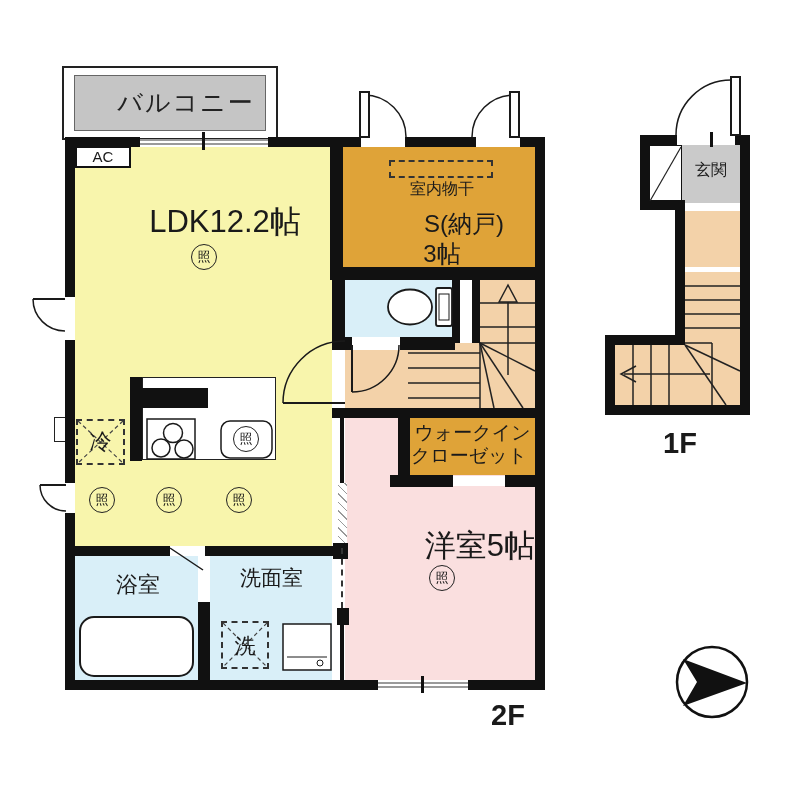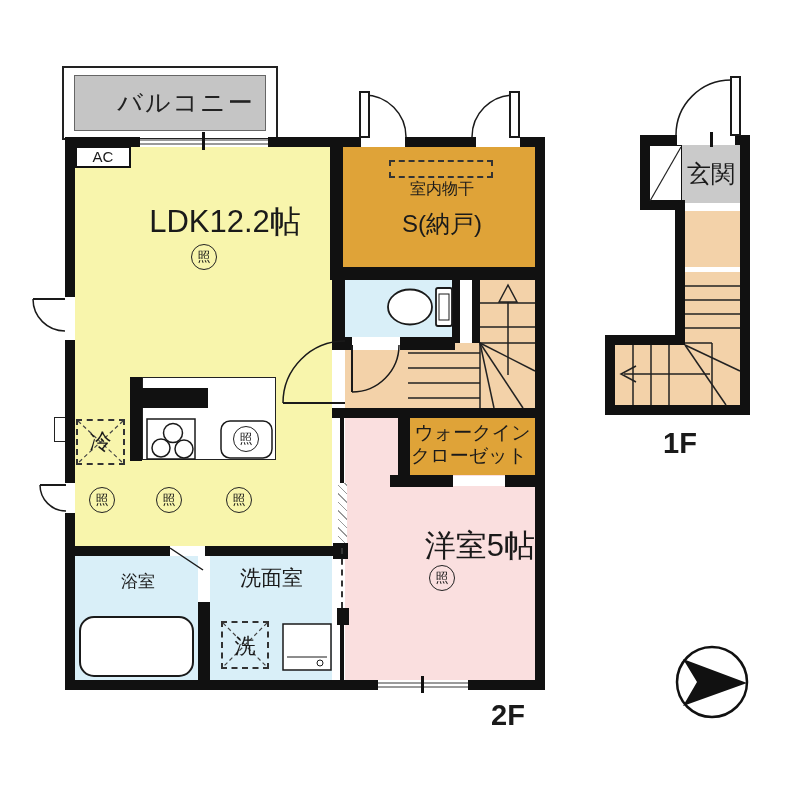--- a/index.html
+++ b/index.html
@@ -198,29 +198,30 @@
     <g>
       <circle cx="712" cy="682" r="35" fill="#fff" stroke="#111" stroke-width="2.5"></circle>
       <polygon points="747,683 683,659 697,682 683,706" fill="#111"></polygon>
     </g>
   </svg>
 
   <div class="lbl" style="left:74px;top:89px;width:224px;font-size:25px;letter-spacing:2px;color:#222;">バルコニー</div>
   <div class="lbl" style="left:75px;top:149px;width:56px;font-size:15px;font-weight:400;">AC</div>
   <div class="lbl" style="left:75px;top:205px;width:260px;font-size:31px;padding-left:40px;">LDK12.2帖</div>
   <div class="lbl" style="left:380px;top:180px;width:124px;font-size:16px;">室内物干</div>
-  <div class="lbl" style="left:380px;top:211px;width:124px;font-size:24px;">S(納戸)</div>
+  <div class="lbl" style="left:380px;top:211px;width:124px;font-size:24px;text-align:right;">S(納戸)</div>
+  <div class="lbl" style="left:380px;top:241px;width:124px;font-size:24px;">3帖</div>
   <div class="lbl" style="left:410px;top:423px;width:125px;font-size:19px;">ウォークイン</div>
   <div class="lbl" style="left:404px;top:446px;width:130px;font-size:19px;">クローゼット</div>
   <div class="lbl" style="left:345px;top:529px;width:190px;font-size:31px;text-align:right;">洋室5帖</div>
-  <div class="lbl" style="left:88px;top:573px;width:100px;font-size:17px;">浴室</div>
+  <div class="lbl" style="left:88px;top:573px;width:100px;font-size:22px;">浴室</div>
   <div class="lbl" style="left:214px;top:568px;width:115px;font-size:21px;font-family:Liberation Mono, monospace;">洗面室</div>
   <div class="lbl" style="left:221px;top:634px;width:48px;font-size:21px;">洗</div>
   <div class="lbl" style="left:76px;top:430px;width:49px;font-size:22px;">冷</div>
-  <div class="lbl" style="left:682px;top:161px;width:58px;font-size:24px;">玄関</div>
+  <div class="lbl" style="left:682px;top:161px;width:58px;font-size:16px;">玄関</div>
   <div class="lbl" style="left:650px;top:428px;width:60px;font-size:29px;font-weight:600;">1F</div>
   <div class="lbl" style="left:478px;top:700px;width:60px;font-size:29px;font-weight:600;">2F</div>
 
   <div class="light" style="left:191px;top:244px;">照</div>
   <div class="light" style="left:233px;top:426px;">照</div>
   <div class="light" style="left:89px;top:487px;">照</div>
   <div class="light" style="left:156px;top:487px;">照</div>
   <div class="light" style="left:226px;top:487px;">照</div>
   <div class="light" style="left:429px;top:565px;">照</div>
 

